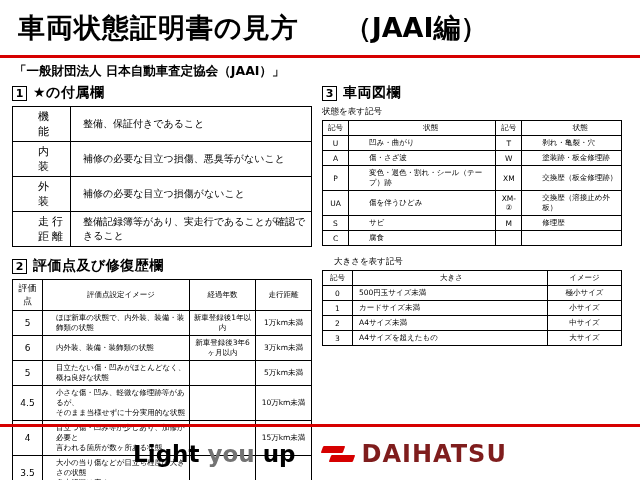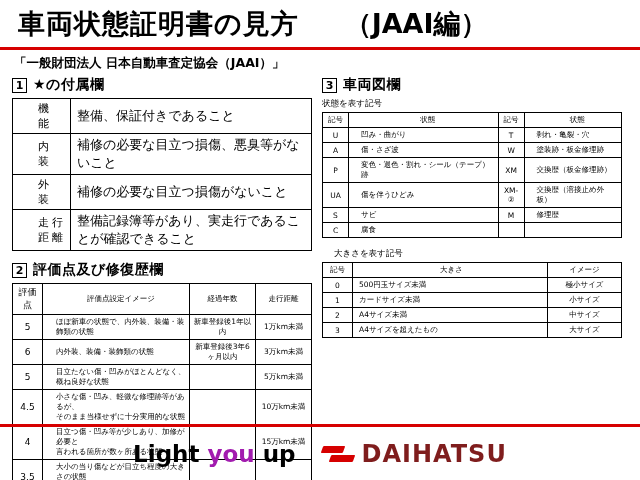--- a/index.html
+++ b/index.html
@@ -9,21 +9,21 @@
     background: #ffffff;
     font-family: "DejaVu Sans", "Liberation Sans", sans-serif;
     color: #000;
     overflow: hidden;
     position: relative;
   }
   .page { width:640px; height:480px; position:relative; }
 
   
   .header {
-    height: 50px;
+    height: 58px;
     display:flex; align-items:center;
     padding: 4px 18px;
     border-bottom: 3px solid #d60000;
   }
   .header-title {
     font-size: 27px; font-weight: bold; letter-spacing:1px;
     font-family: "DejaVu Sans", sans-serif;
   }
   .header-sub {
     font-size: 27px; font-weight: bold; margin-left: 46px;
@@ -47,51 +47,51 @@
     font-size: 11px; font-weight:bold; margin-right: 6px;
   }
   .sec-title { font-size: 14px; font-weight: bold; letter-spacing: 0.5px; }
 
   table { border-collapse: collapse; width:100%; }
   td, th { border: 1px solid #000; font-size: 8px; padding: 2px 3px; vertical-align: middle; }
 
   
   .t1 td { height: 18px; }
   .t1 .lbl { width: 58px; text-align: left; font-size: 11px; letter-spacing: 3px; padding-left: 25px; }
-  .t1 .val { font-size: 13px; padding-left: 6px; }
+  .t1 .val { font-size: 10px; padding-left: 12px; }
 
   
   .t2 th { font-size: 8px; text-align:center; height: 16px; background:#fff; font-weight: normal;}
   .t2 td { height: 13px; }
   .t2 .c-score { width: 30px; text-align:center; font-size: 9px; }
   .t2 .c-img { font-size: 7.5px; padding-left: 13px; margin-top: 16px; }
   .t2 .c-mile { width: 66px; text-align:center; font-size: 7.5px; }
   .t2 .c-dist { width: 56px; text-align:center; font-size: 7.5px; }
 
   
   .sub-head { font-size: 8.5px; margin: 3px 0 2px 0; }
   .t3 th, .t3 td { text-align:center; font-size: 7.5px; height: 13px; }
   .t3 th { font-weight: normal; }
   .t3 .sym { width: 26px; }
-  .t3 .desc { text-align: left; padding-left: 12px; }
+  .t3 .desc { text-align: left; padding-left: 20px; }
   .t4 th, .t4 td { text-align:center; font-size: 7.5px; height: 15px; }
   .t4 th { font-weight: normal; }
   .t4 .sym { width: 30px; }
   .t4 .sz { text-align:left; padding-left: 6px; margin-left: 30px; }
   .t4 .im { width: 74px; }
 
   
   .footer {
     position:absolute; left:0; bottom:0; width:640px; height:56px;
     border-top: 3px solid #d60000;
     display:flex; align-items:center; justify-content:center;
     gap: 10px;
   }
   .slogan { font-size: 23px; font-weight: bold; letter-spacing: 0px; }
-  .slogan .yellow { color: #a21caf; }
+  .slogan .yellow { color: #737373; }
   .brandwrap { display:flex; align-items:center; margin-left: 16px; }
   .brand-text { font-size: 24px; font-weight: bold; color:#7f1d1d; letter-spacing: 1px; margin-left: 6px;}
   .d-mark { width: 34px; height: 24px; position: relative; }
   .d-mark .s1, .d-mark .s2 {
     position:absolute; background:#d60000;
   }
   .d-mark .s1 {
     left: 0; top: 4px; width: 22px; height: 7px;
     transform: skewX(-20deg);
     border-radius: 1px;

